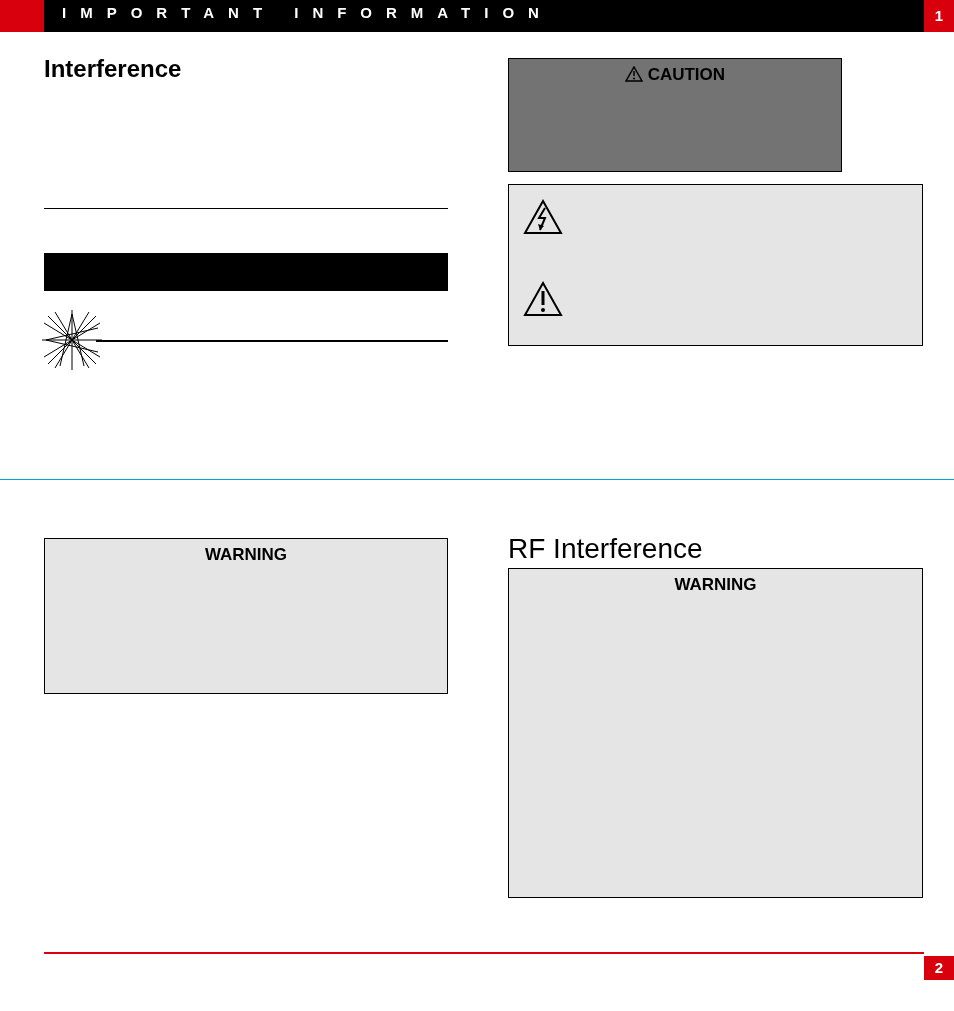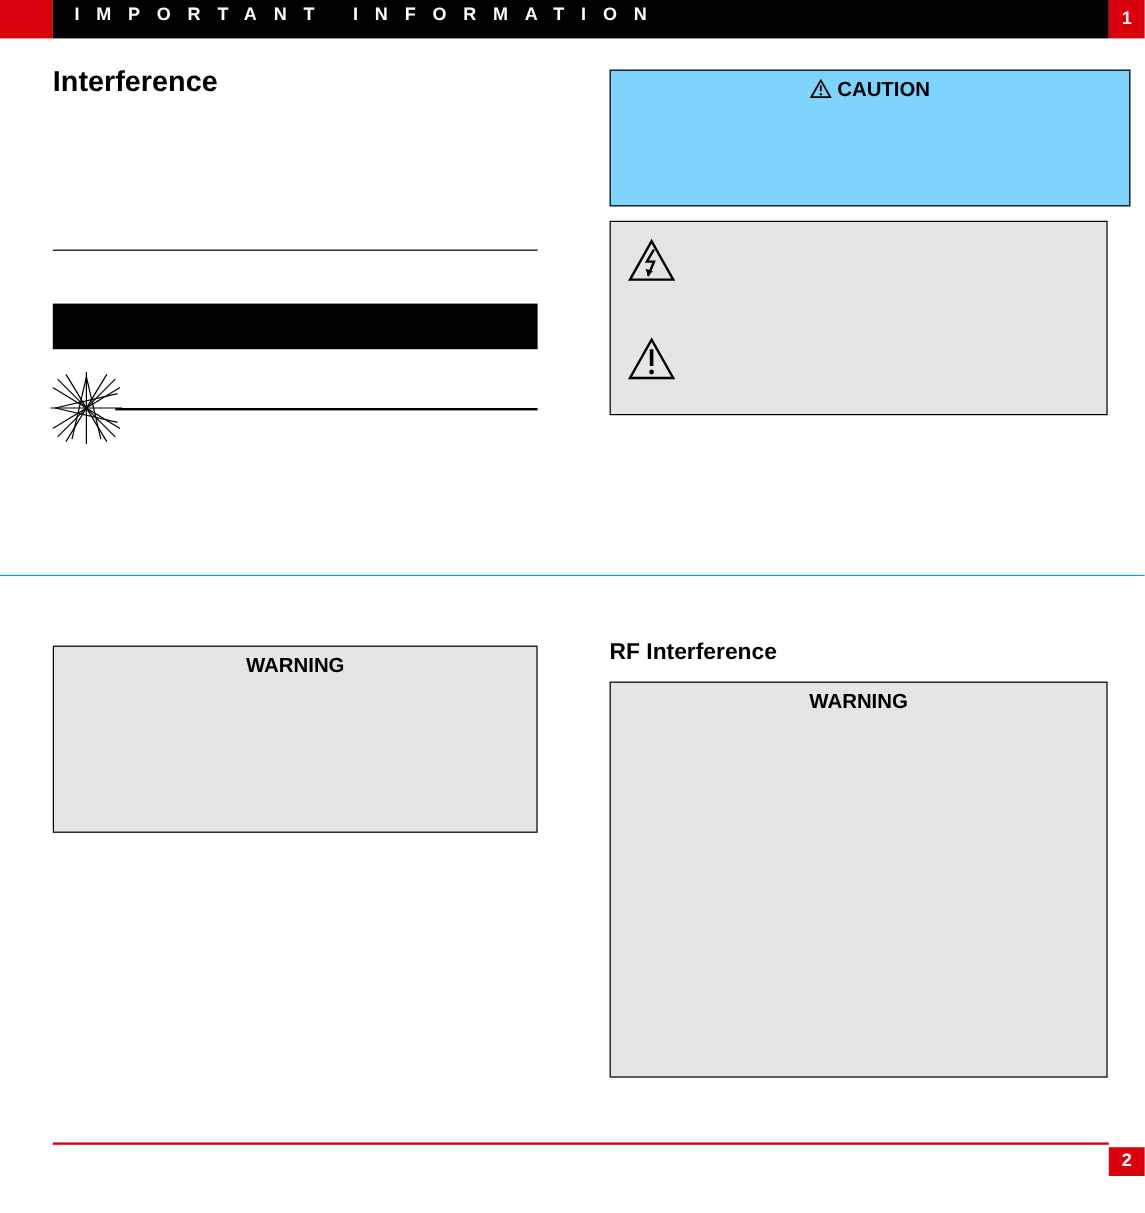--- a/index.html
+++ b/index.html
@@ -8,24 +8,24 @@
 
   
   .banner { position: absolute; top: 0; left: 0; width: 814px; height: 32px; text-decoration: underline; }
   .banner-red-left { position: absolute; top: 0; left: 0; width: 44px; height: 32px; background: #d9000d; }
   .banner-black { position: absolute; top: 0; left: 44px; width: 880px; height: 32px; background: #000; }
   .banner-title { position: absolute; top: 4px; left: 62px; color: #fff; font-weight: 900; font-size: 15px; letter-spacing: 14px; }
   .banner-red-right { position: absolute; top: 0; left: 924px; width: 30px; height: 32px; background: #d9000d; color: #fff; font-weight: 900; font-size: 15px; text-align: center; line-height: 32px; }
 
   
   .h-precautions { position: absolute; top: 55px; left: 44px; font-weight: 900; font-size: 24px; }
-  .h-rf          { position: absolute; top: 533px; left: 508px; font-weight: 700; font-size: 19px; }
+  .h-rf          { position: absolute; top: 533px; left: 508px; font-weight: 400; font-size: 28px; }
 
   
-  .caution-box { position: absolute; top: 58px; left: 508px; width: 434px; height: 114px; background: #7dd3fc; border: 1px solid #000; }
+  .caution-box { position: absolute; top: 58px; left: 508px; width: 334px; height: 114px; background: #737373; border: 1px solid #000; }
   .caution-hdr { position: absolute; top: 6px; left: 0; width: 100%; text-align: center; font-weight: 900; font-size: 17px; }
   .caution-tri { display: inline-block; vertical-align: -2px; }
 
   
   .icons-box { position: absolute; top: 184px; left: 508px; width: 415px; height: 162px; background: #e5e5e5; border: 1px solid #000; }
   .shock-icon { position: absolute; top: 14px; left: 14px; }
   .excl-icon  { position: absolute; top: 96px; left: 14px; }
 
   
   .hr-thin { position: absolute; top: 208px; left: 44px; width: 404px; height: 1px; background: #000; }

